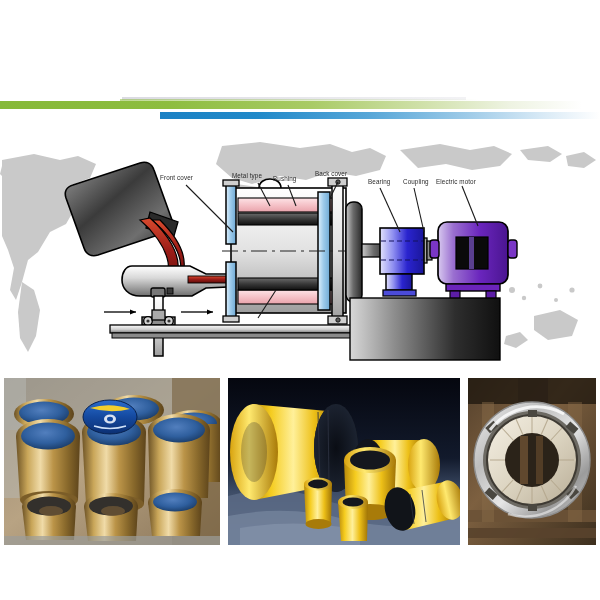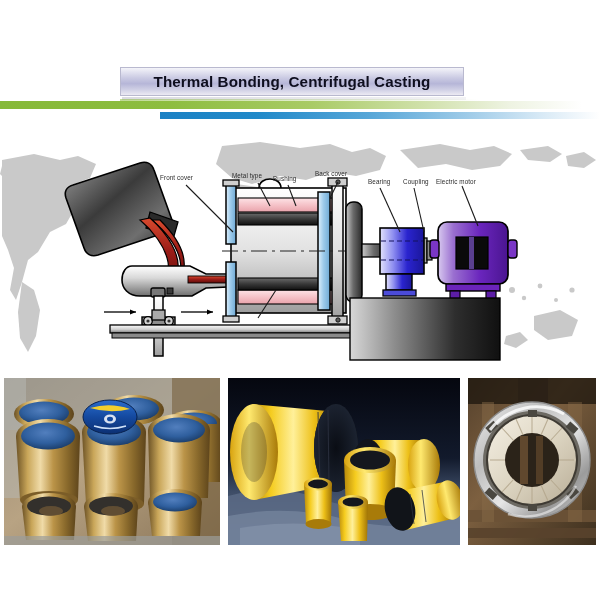--- a/index.html
+++ b/index.html
@@ -62,23 +62,20 @@
   #photo-2 { left: 228px; width: 232px; }
   #photo-3 { left: 468px; width: 128px; }
   .photo svg { display: block; width: 100%; height: 100%; }
 </style>
 </head>
 <body>
 
 <div id="page">
 
   <div class="title-band">
-    <div class="title-plate">
-      <span class="title-text">Thermal Bonding, Centrifugal Casting</span>
-    </div>
     <div class="plate-shadow"></div>
   </div>
 
   <div class="bar-green-thin"></div>
   <div class="bar-green"></div>
   <div class="bar-blue"></div>
 
   <svg class="map-wm" viewBox="0 0 600 238">
     <g fill="#c9c9c9">
 

